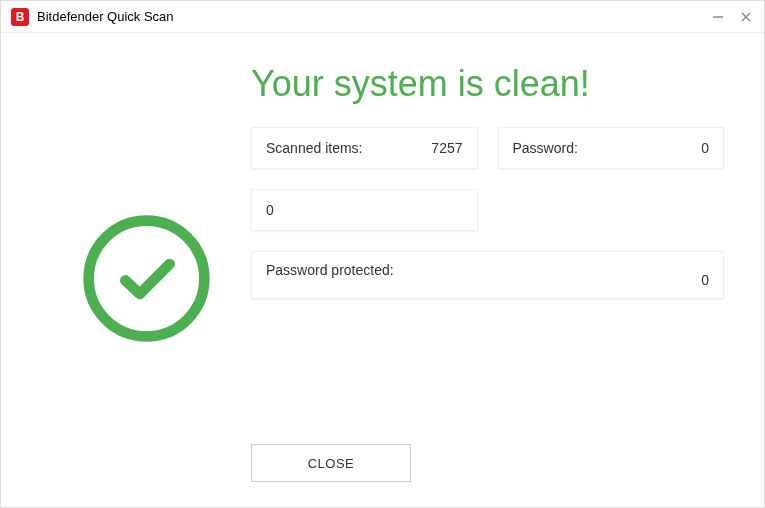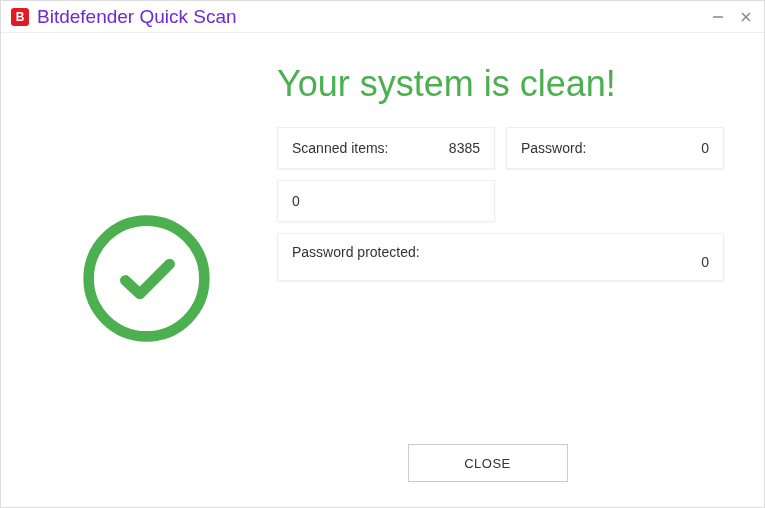--- a/index.html
+++ b/index.html
@@ -35,22 +35,22 @@
       border-radius: 3px;
       display: flex;
       align-items: center;
       justify-content: center;
       color: white;
       font-weight: bold;
       font-size: 12px;
       margin-right: 8px;
     }
     .titlebar-title {
-      font-size: 19px;
-      color: #6d28d9;
+      font-size: 13px;
+      color: #000000;
       flex: 1;
     }
     .titlebar-controls {
       display: flex;
       gap: 12px;
     }
     .titlebar-btn {
       width: 16px;
       height: 16px;
       display: flex;
@@ -77,32 +77,31 @@
       justify-content: center;
       padding-top: 60px;
     }
     .success-circle {
       width: 135px;
       height: 135px;
     }
     .info-column {
       flex: 1;
       padding-top: 10px;
-      margin-left: 26px;
     }
     .headline {
       font-size: 36px;
       font-weight: 300;
       color: #4CAF50;
       margin-bottom: 22px;
     }
     .stats-grid {
       display: grid;
       grid-template-columns: 1fr 1fr;
-      gap: 11px;
+      gap: 20px;
     }
     .stat-card {
       background: #fff;
       border: 1px solid #eee;
       box-shadow: 0 1px 2px rgba(0,0,0,0.05);
       padding: 10px 14px;
       display: flex;
       justify-content: space-between;
       align-items: center;
       font-size: 14px;
@@ -129,21 +128,21 @@
       justify-content: flex-end;
     }
     .stat-card.full .stat-inner {
       display: flex;
       justify-content: space-between;
       width: 100%;
     }
     .button-row {
       display: flex;
       gap: 36px;
-      justify-content: center;
+      justify-content: flex-start;
       padding-left: 210px;
     }
     .action-btn {
       width: 160px;
       height: 38px;
       border: 1px solid #ccc;
       background: #fff;
       font-size: 13px;
       color: #333;
       cursor: pointer;
@@ -183,21 +182,21 @@
           <path d="M 48 72 L 63 86 L 94 55" fill="none" stroke="#4CAF50" stroke-width="11" stroke-linecap="round" stroke-linejoin="round"></path>
         </svg>
       </div>
 
       <div class="info-column">
         <h1 class="headline">Your system is clean!</h1>
 
         <div class="stats-grid">
           <div class="stat-card">
             <span class="stat-label">Scanned items:</span>
-            <span class="stat-value">8385</span>
+            <span class="stat-value">7257</span>
           </div>
           <div class="stat-card">
             <span class="stat-label">Password:</span>
             <span class="stat-value">0</span>
           </div>
           <div class="stat-card">
             <span class="stat-value">0</span>
           </div>
           <div class="stat-card full">
             <div class="stat-inner">

